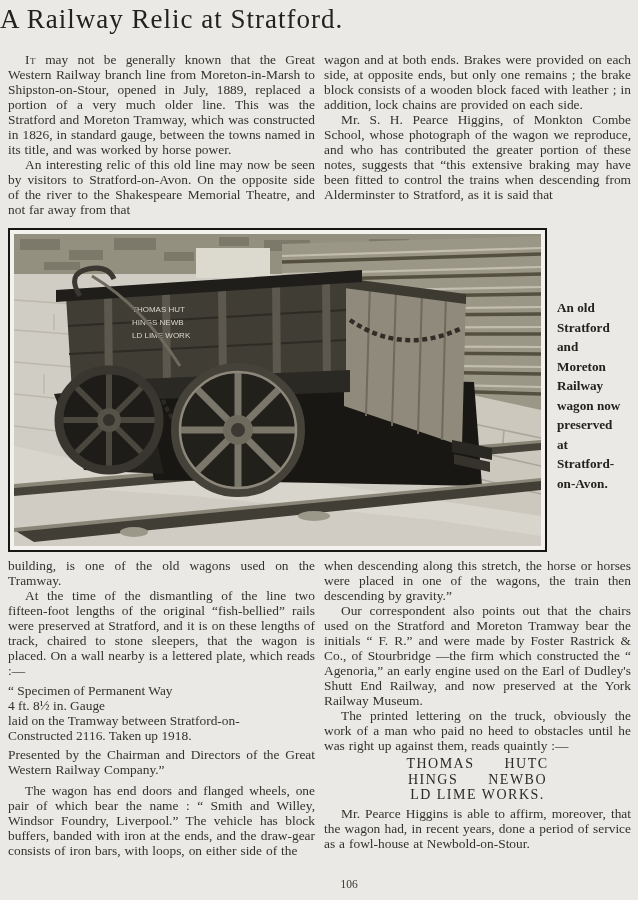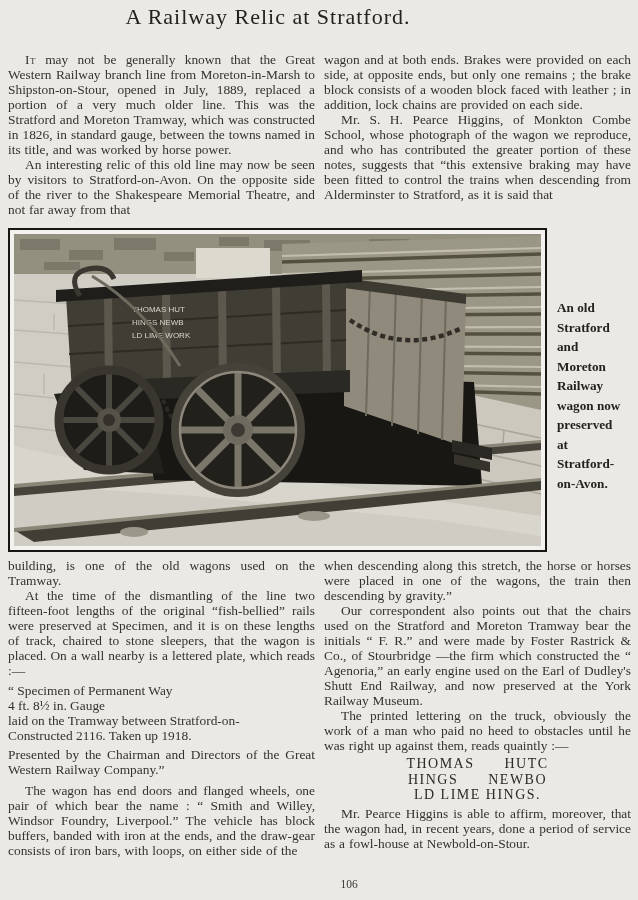--- a/index.html
+++ b/index.html
@@ -11,23 +11,23 @@
   .page{
     position:relative;
     width:638px;height:900px;
     background:#eae9e5;
     color:#34322d;
     overflow:hidden;
   }
   .title{
     position:absolute;top:4px;left:0;width:536px;
     margin:0;
-    text-align:center;
+    text-align:left;
     font-weight:normal;
-    font-size:22px;
+    font-size:27px;
     letter-spacing:1px;
     color:#23221f;
   }
   .cols{
     position:absolute;
     left:8px;width:624px;
     display:flex;
     gap:9px;
   }
   .cols-top{top:52px;}
@@ -277,38 +277,38 @@
       <div class="cap-line">preserved</div>
       <div class="cap-line">at</div>
       <div class="cap-line">Stratford-</div>
       <div class="cap-line">on-Avon.</div>
     </aside>
   </div>
 
   <div class="cols cols-bottom">
     <div class="col">
       <p class="para">building, is one of the old wagons used on the Tramway.</p>
-      <p class="para indent">At the time of the dismantling of the line two fifteen-foot lengths of the original “fish-bellied” rails were preserved at Specimen, and it is on these lengths of track, chaired to stone sleepers, that the wagon is placed.  On a wall nearby is a lettered plate, which reads :—</p>
+      <p class="para indent">At the time of the dismantling of the line two fifteen-foot lengths of the original “fish-bellied” rails were preserved at Stratford, and it is on these lengths of track, chaired to stone sleepers, that the wagon is placed.  On a wall nearby is a lettered plate, which reads :—</p>
       <div class="plate">
         <div class="plate-line">“ Specimen of Permanent Way</div>
         <div class="plate-line">4 ft. 8½ in. Gauge</div>
         <div class="plate-line">laid on the Tramway between Stratford-on-</div>
         <div class="plate-line">Constructed 2116.  Taken up 1918.</div>
       </div>
       <p class="para presented">Presented by the Chairman and Directors of the Great Western Railway Company.”</p>
       <p class="para indent">The wagon has end doors and flanged wheels, one pair of which bear the name :  “ Smith and Willey, Windsor Foundry, Liverpool.” The vehicle has block buffers, banded with iron at the ends, and the draw-gear consists of iron bars, with loops, on either side of the</p>
     </div>
     <div class="col">
       <p class="para">when descending along this stretch, the horse or horses were placed in one of the wagons, the train then descending by gravity.”</p>
       <p class="para indent">Our correspondent also points out that the chairs used on the Stratford and Moreton Tramway bear the initials “ F. R.” and were made by Foster Rastrick &amp; Co., of Stourbridge —the firm which constructed the “ Agenoria,” an early engine used on the Earl of Dudley's Shutt End Railway, and now preserved at the York Railway Museum.</p>
       <p class="para indent">The printed lettering on the truck, obviously the work of a man who paid no heed to obstacles until he was right up against them, reads quaintly :—</p>
       <div class="lettering">
         <div>THOMAS&nbsp;&nbsp;&nbsp;&nbsp;&nbsp;&nbsp;HUTC</div>
         <div>HINGS&nbsp;&nbsp;&nbsp;&nbsp;&nbsp;&nbsp;NEWBO</div>
-        <div>LD LIME HINGS.</div>
+        <div>LD LIME WORKS.</div>
       </div>
       <p class="para indent">Mr. Pearce Higgins is able to affirm, moreover, that the wagon had, in recent years, done a period of service as a fowl-house at Newbold-on-Stour.</p>
     </div>
   </div>
 
   <div class="page-number">106</div>
 
 </div>
 
 </body></html>

